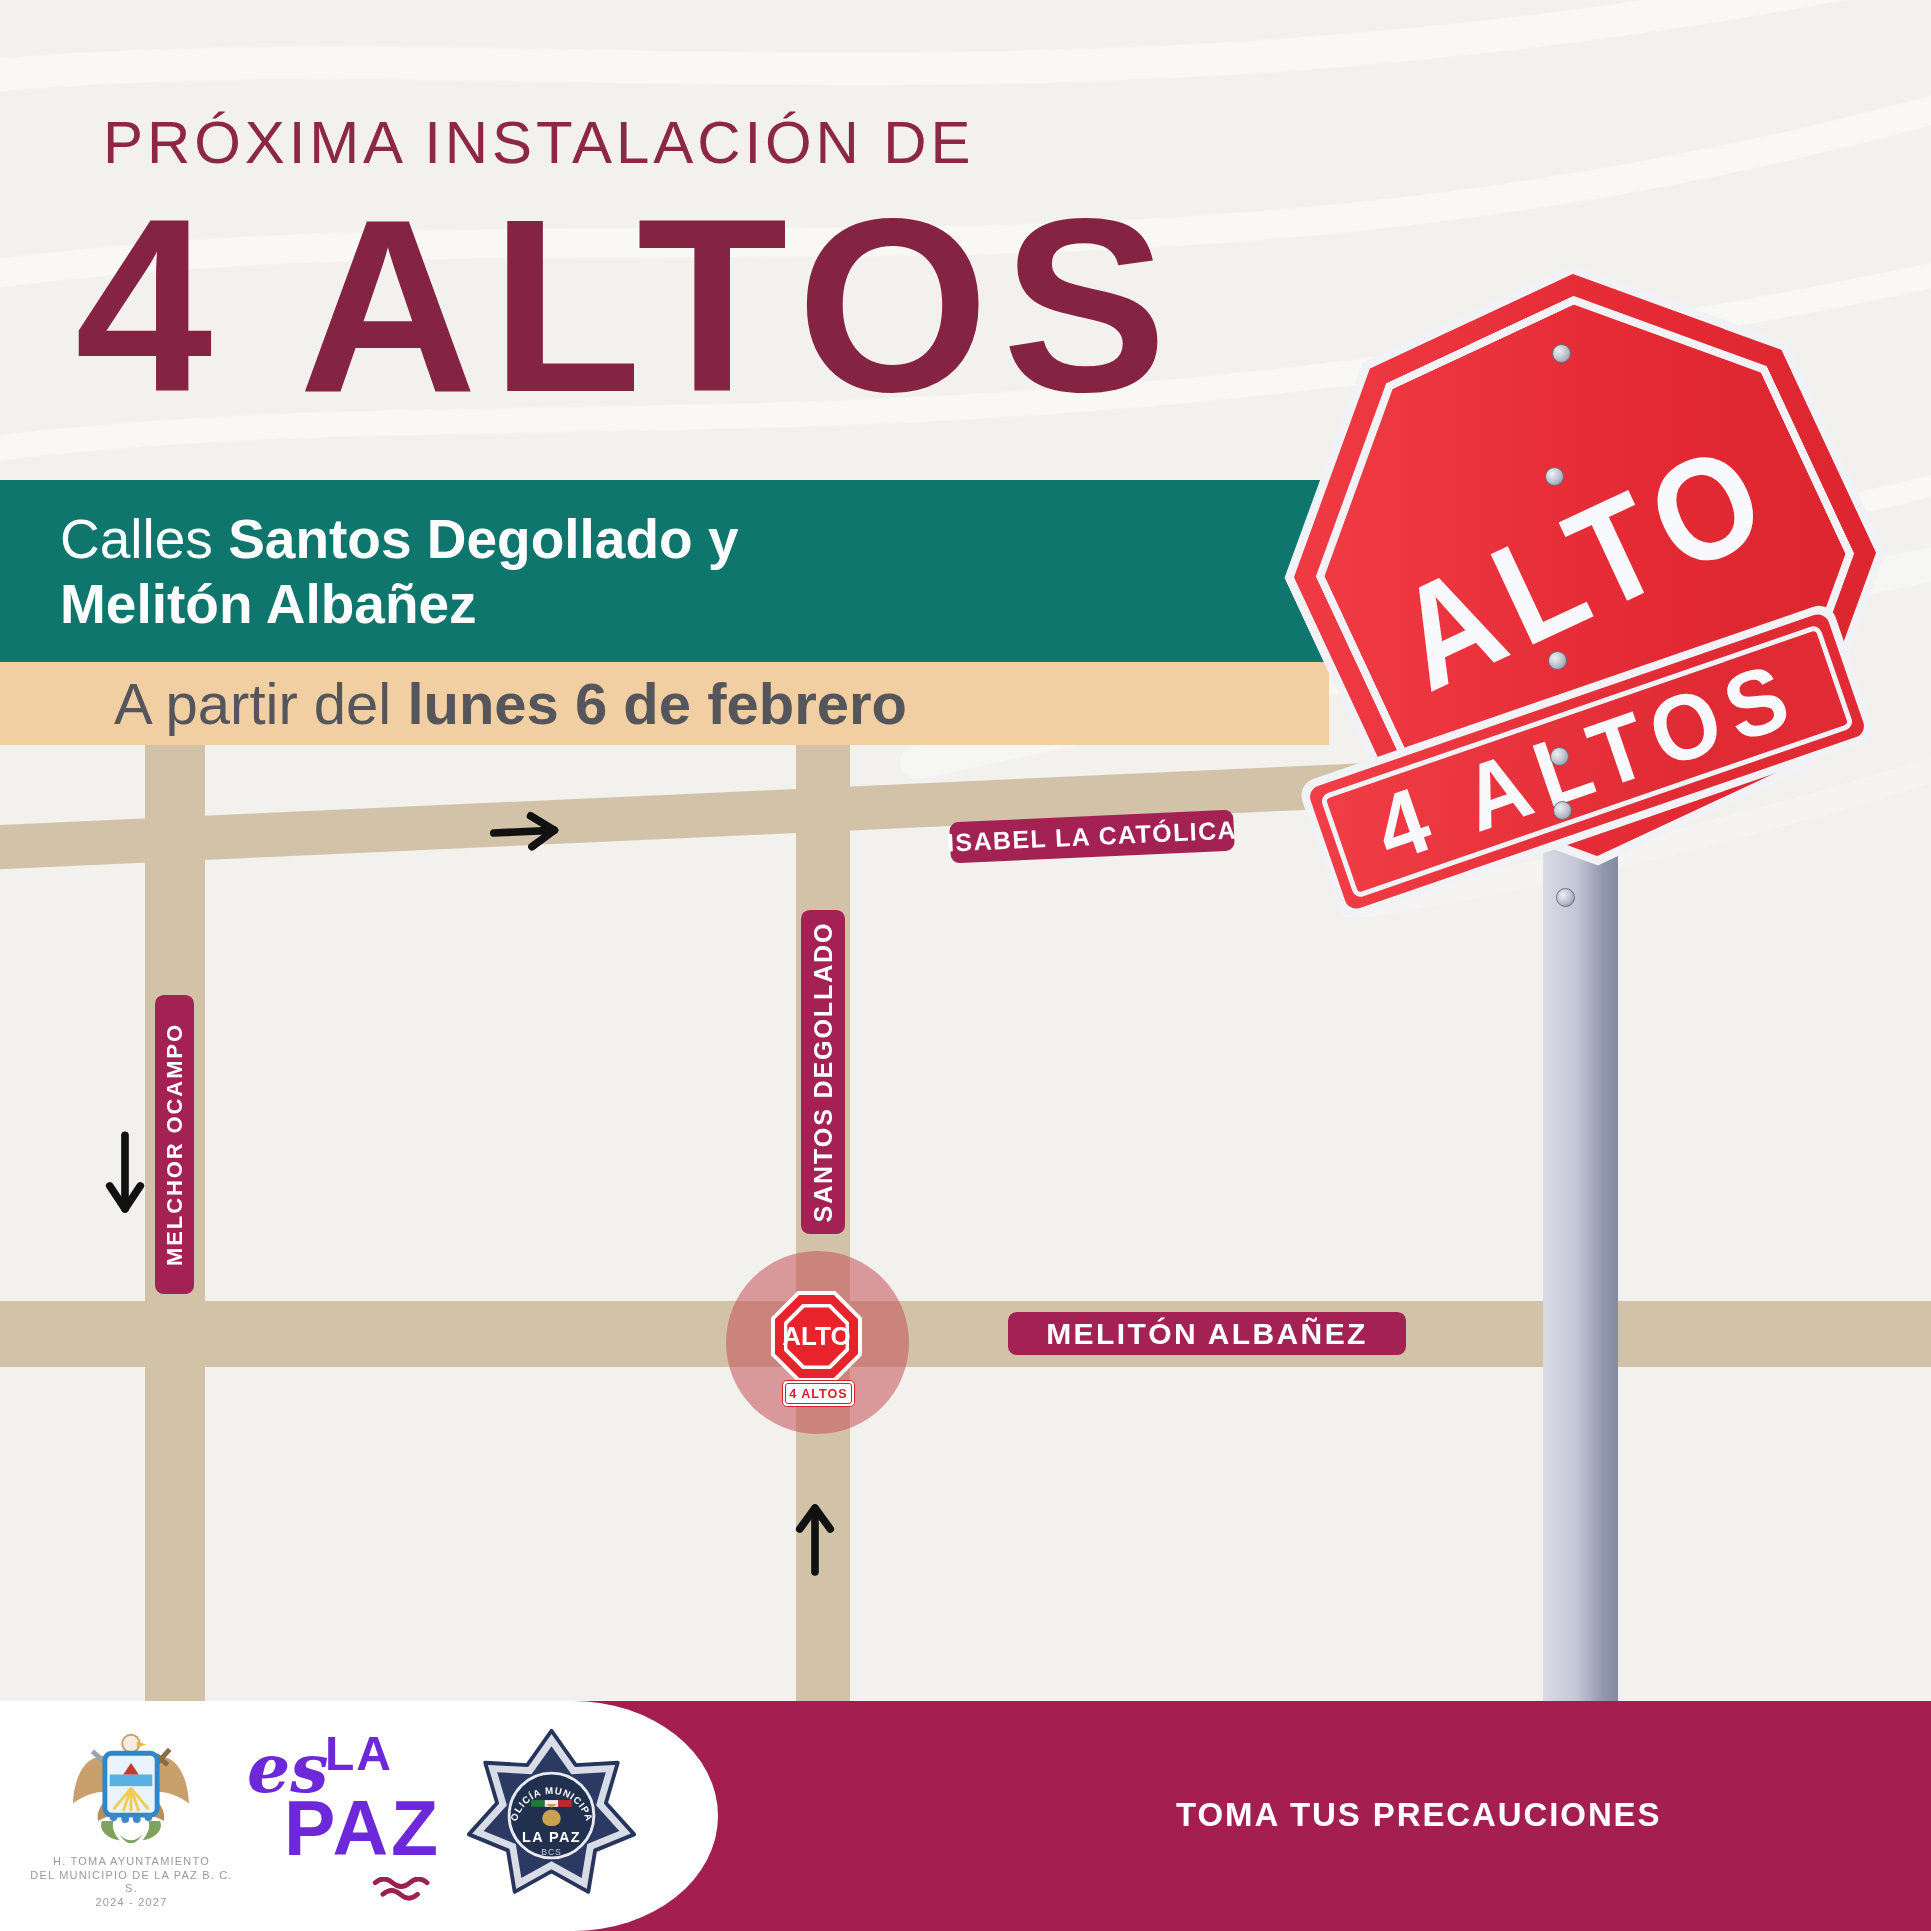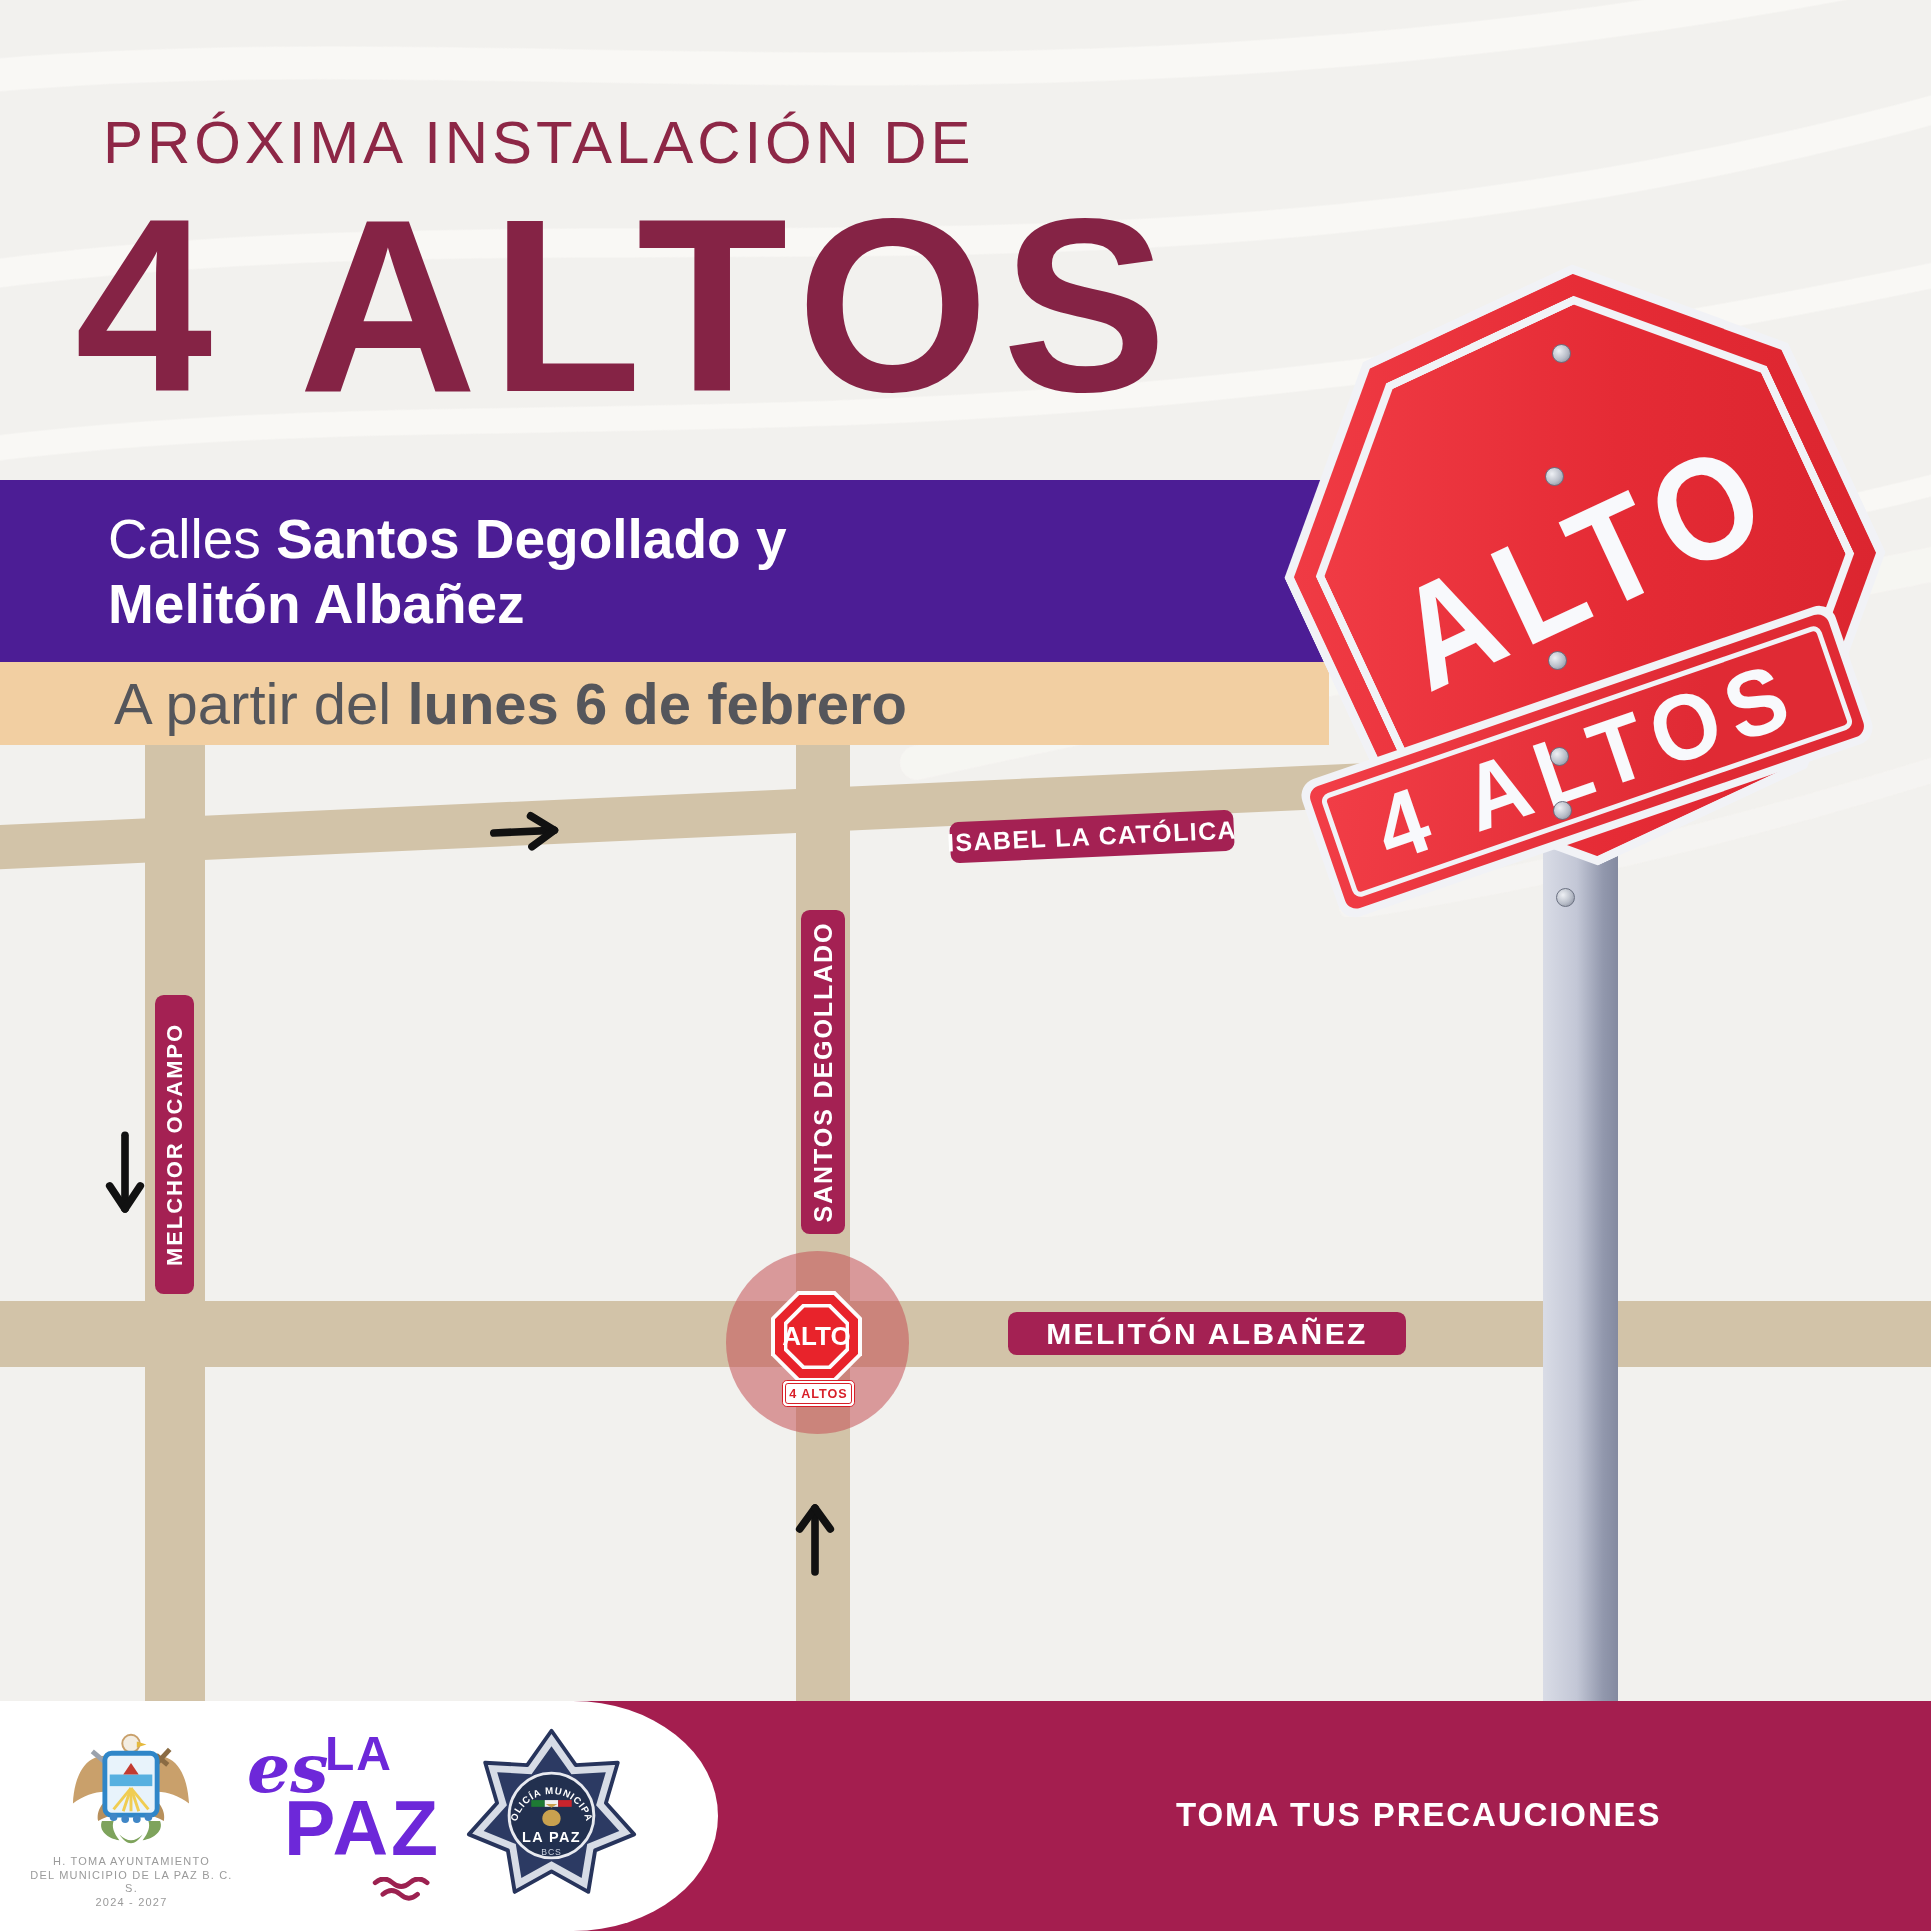--- a/index.html
+++ b/index.html
@@ -10,22 +10,22 @@
   
   .waves{position:absolute;left:0;top:0;z-index:0;}
 
   
   .title{left:103px;top:108px;font-size:60px;font-weight:normal;letter-spacing:3.9px;
          color:#8d2746;z-index:2;}
   .bighead{left:75px;top:170px;font-size:247px;font-weight:bold;letter-spacing:13.5px;
            color:#852345;z-index:2;line-height:1.1;}
 
   
-  .banner{left:0;top:480px;width:1325px;height:208px;background:#4c1d95;z-index:3;
-          color:#ffffff;font-size:55px;line-height:65px;padding:27px 0 0 108px;
+  .banner{left:0;top:480px;width:1325px;height:208px;background:#0f766e;z-index:3;
+          color:#ffffff;font-size:55px;line-height:65px;padding:27px 0 0 60px;
           box-sizing:border-box;}
   .banner b{font-weight:bold;}
   .dateband{left:0;top:662px;width:1329px;height:83px;background:#f2cfa2;z-index:3;
             display:flex;align-items:center;padding-left:114px;box-sizing:border-box;
             font-size:58px;color:#55565b;}
   .dateband b{font-weight:bold;}
 
   
   .road{background:#d2c3a8;z-index:1;}
   .road-isabel{left:-19.3px;top:826px;width:1439px;height:44px;

